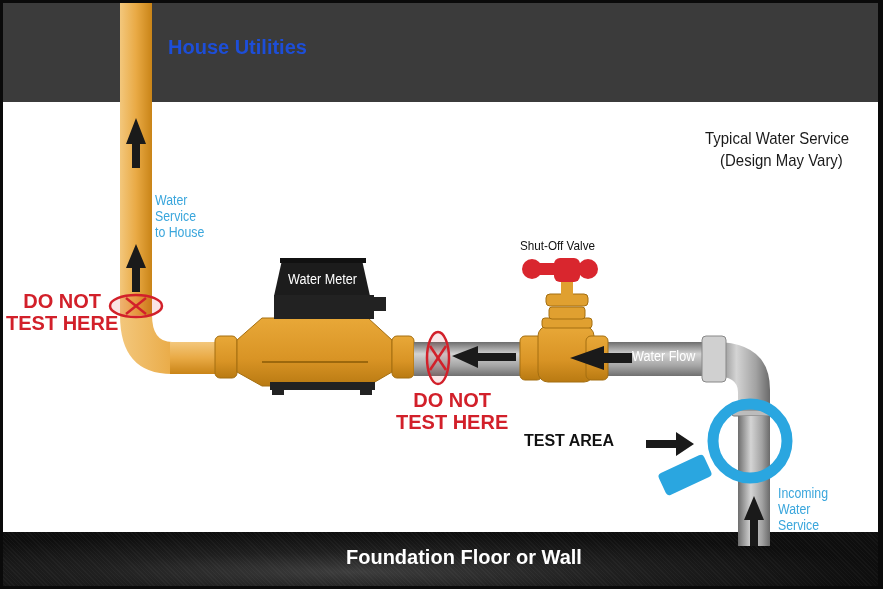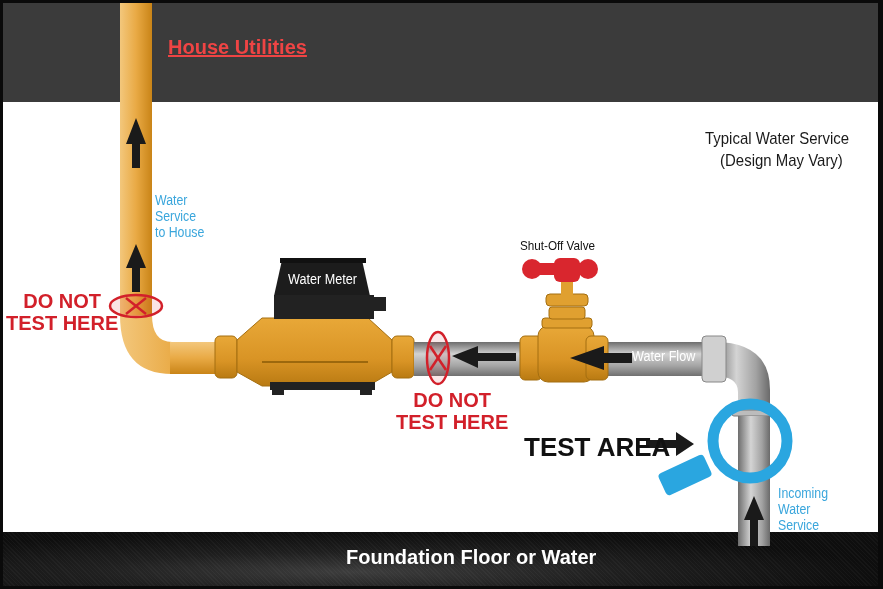--- a/index.html
+++ b/index.html
@@ -2,26 +2,26 @@
 <html><head>
 <meta charset="utf-8">
 <style>
   html,body{margin:0;padding:0;background:#000;}
   #stage{position:relative;width:883px;height:589px;overflow:hidden;background:#ffffff;font-family:"Liberation Sans",sans-serif;}
   .frame{position:absolute;left:0;top:0;width:883px;height:589px;box-sizing:border-box;border:3px solid #0a0a0a;border-right-width:5px;pointer-events:none;z-index:30;}
   .header-band{position:absolute;left:0;top:0;width:883px;height:102px;background:#3b3b3b;}
   .floor-band{position:absolute;left:0;top:532px;width:883px;height:57px;background:radial-gradient(ellipse at 40% 70%,#3d3d3d 0%,#1f1f1f 35%,#0e0e0e 70%);}
   .floor-band:after{content:"";position:absolute;inset:0;background:repeating-linear-gradient(45deg,rgba(255,255,255,0.03) 0 1px,transparent 1px 3px);}
   .txt{position:absolute;white-space:nowrap;}
-  .title{left:168px;top:36px;font-size:20px;font-weight:bold;color:#ef4444;text-decoration:underline;}
+  .title{left:168px;top:36px;font-size:20px;font-weight:bold;color:#1d4ed8;}
   .floor-title{left:346px;top:546px;font-size:20px;font-weight:bold;color:#ffffff;z-index:5;}
   .typical{left:705px;top:128px;font-size:17px;color:#1a1a1a;text-align:center;line-height:22px;transform:scaleX(0.88);transform-origin:left top;}
   .blue-label{font-size:14px;color:#3aa6dc;line-height:16px;transform:scaleX(0.88);transform-origin:left top;}
   .red-label{font-weight:bold;color:#d2202a;font-size:20px;line-height:22px;text-align:center;}
-  .test-area{left:524px;top:432px;font-size:26px;font-weight:bold;color:#111;}
+  .test-area{left:524px;top:432px;font-size:16px;font-weight:bold;color:#111;}
   .meter-label{left:288px;top:271px;font-size:14px;color:#fff;z-index:12;transform:scaleX(0.9);transform-origin:left top;}
   .valve-label{left:520px;top:238px;font-size:13px;color:#111;transform:scaleX(0.9);transform-origin:left top;}
   .flow-label{left:632px;top:348px;font-size:14px;color:#fff;z-index:12;transform:scaleX(0.9);transform-origin:left top;}
   svg.art{position:absolute;left:0;top:0;z-index:2;}
   .annot{z-index:10;}
 </style>
 </head>
 <body>
 
 <div id="stage">
@@ -127,21 +127,21 @@
       <line x1="146" y1="298" x2="126" y2="314"></line>
     </g>
     <g fill="none" stroke="#d2202a" stroke-width="2.5">
       <ellipse cx="438" cy="358" rx="11" ry="26" fill="rgba(210,32,42,0.10)"></ellipse>
       <line x1="430" y1="346" x2="446" y2="370"></line>
       <line x1="446" y1="346" x2="430" y2="370"></line>
     </g>
   </svg>
 
   <div class="txt title annot">House Utilities</div>
-  <div class="txt floor-title annot">Foundation Floor or Water</div>
+  <div class="txt floor-title annot">Foundation Floor or Wall</div>
 
   <div class="txt typical annot">
     <div>Typical Water Service</div>
     <div style="padding-left:10px">(Design May Vary)</div>
   </div>
 
   <div class="txt blue-label annot" style="left:155px;top:192px;">
     <div>Water</div>
     <div>Service</div>
     <div>to House</div>

